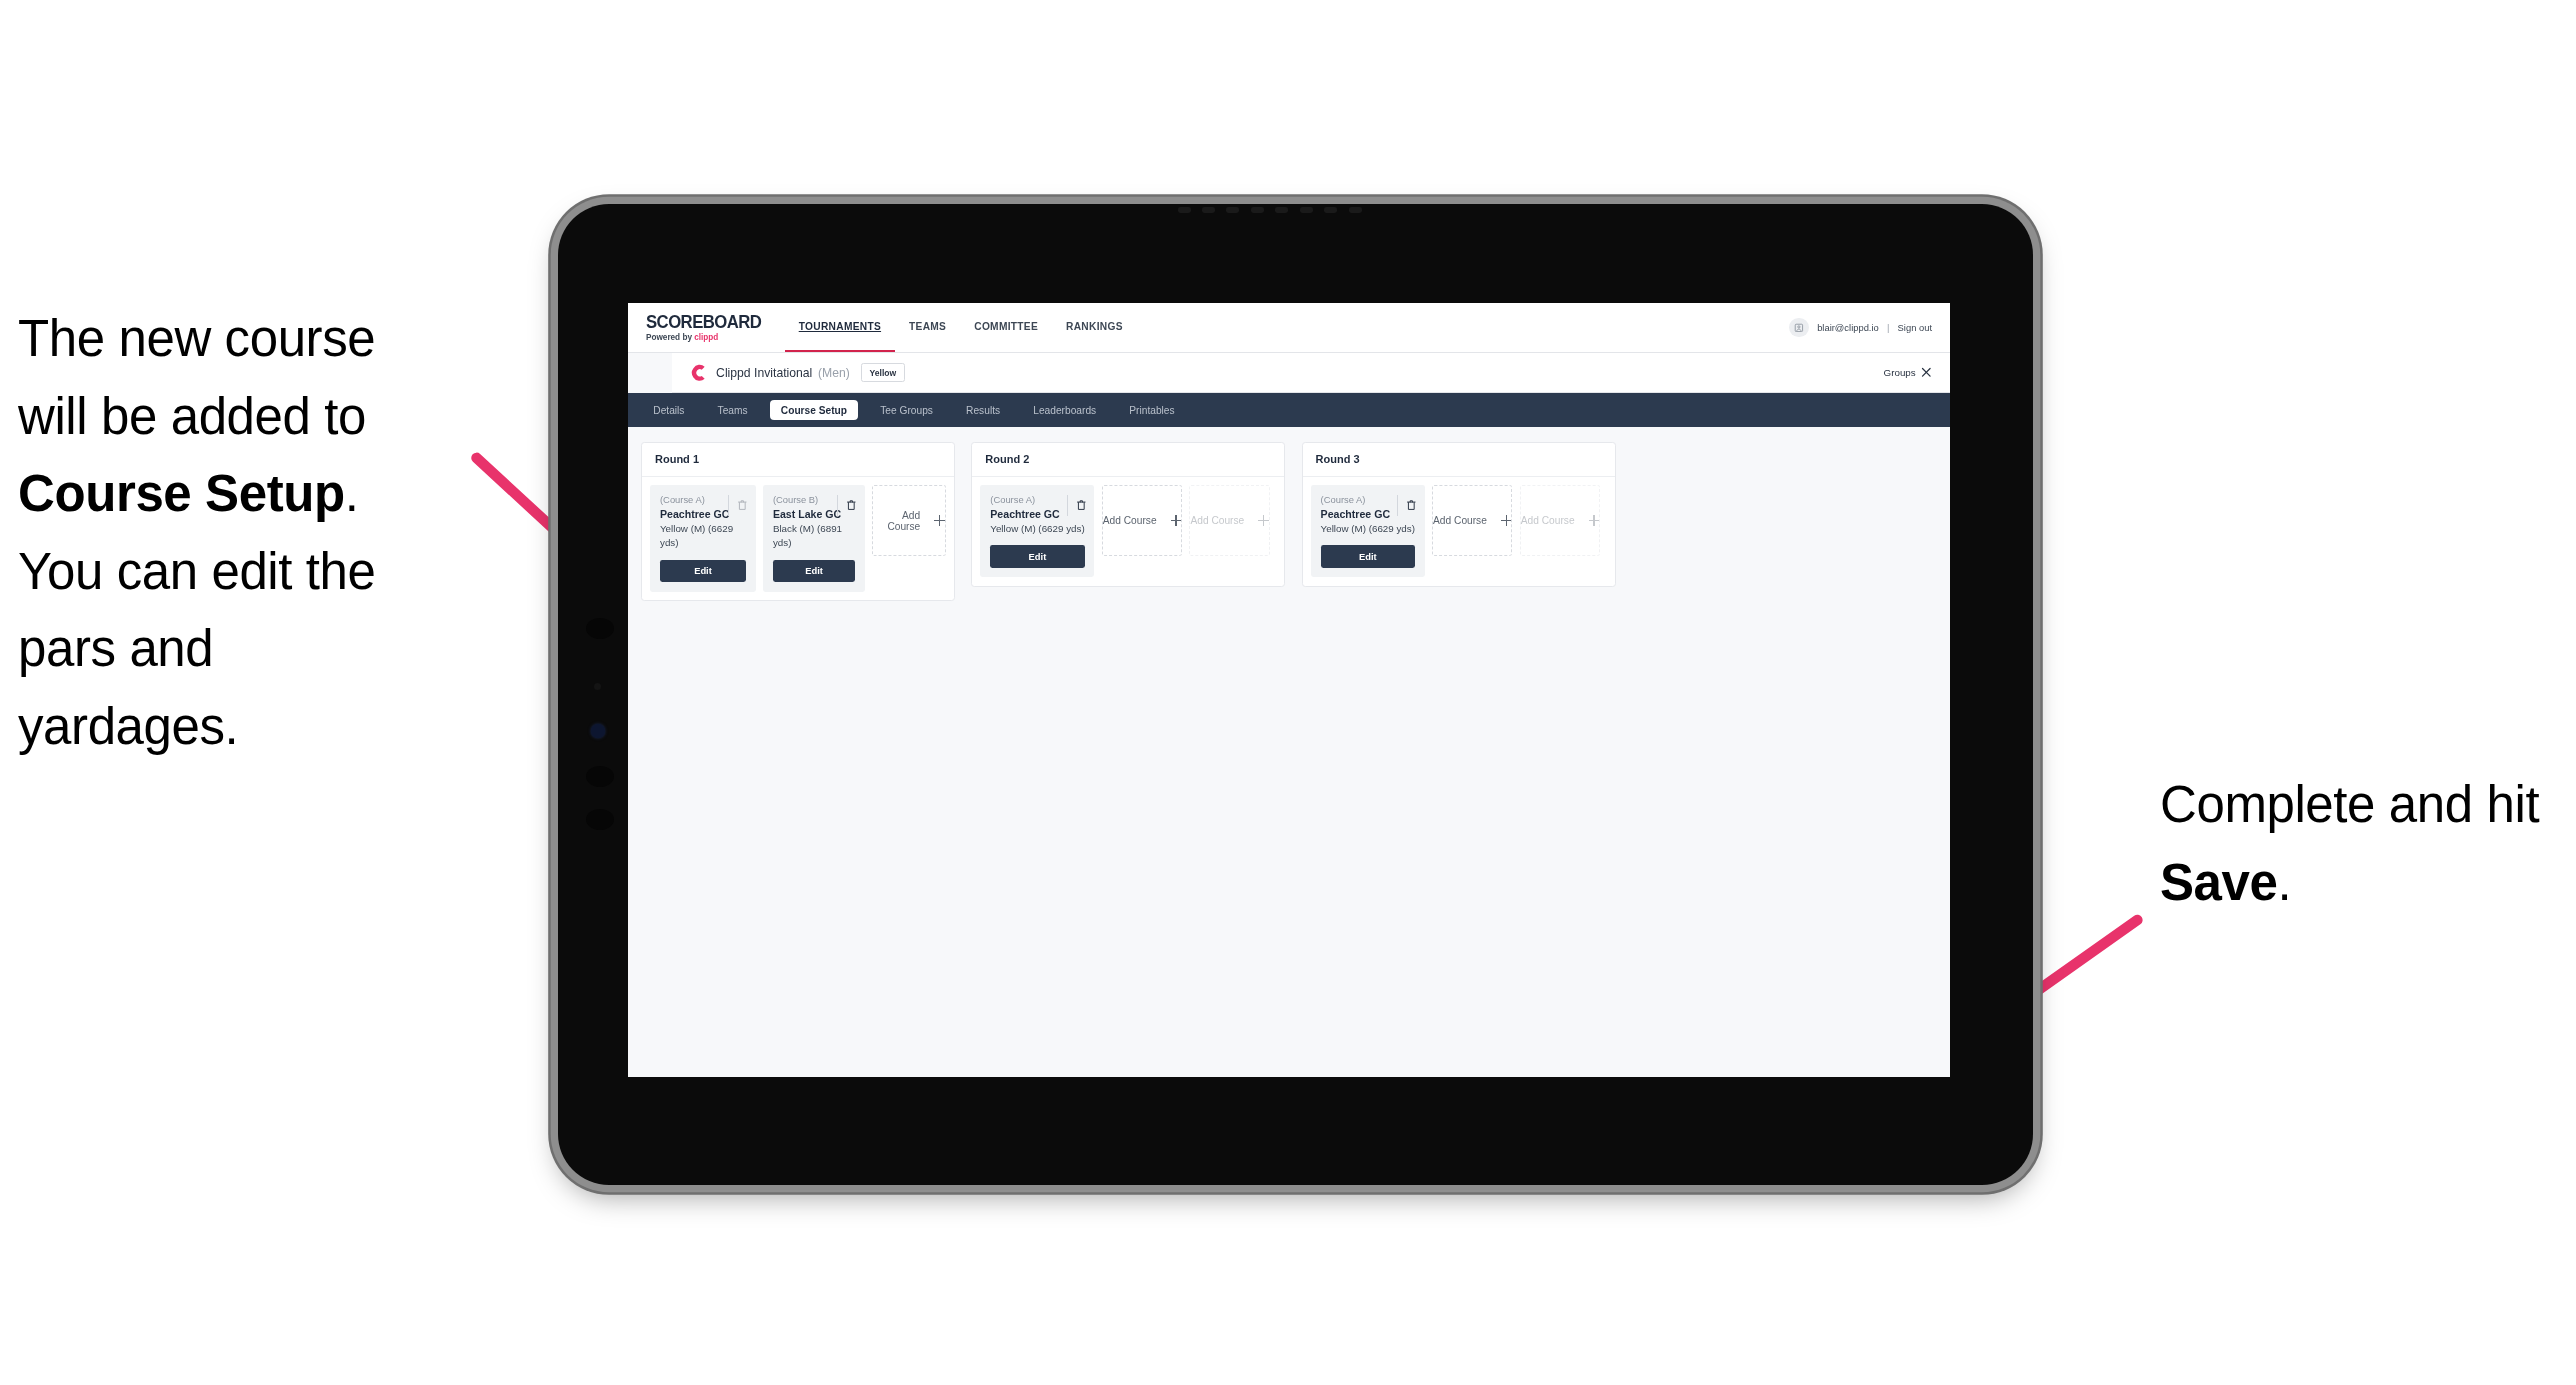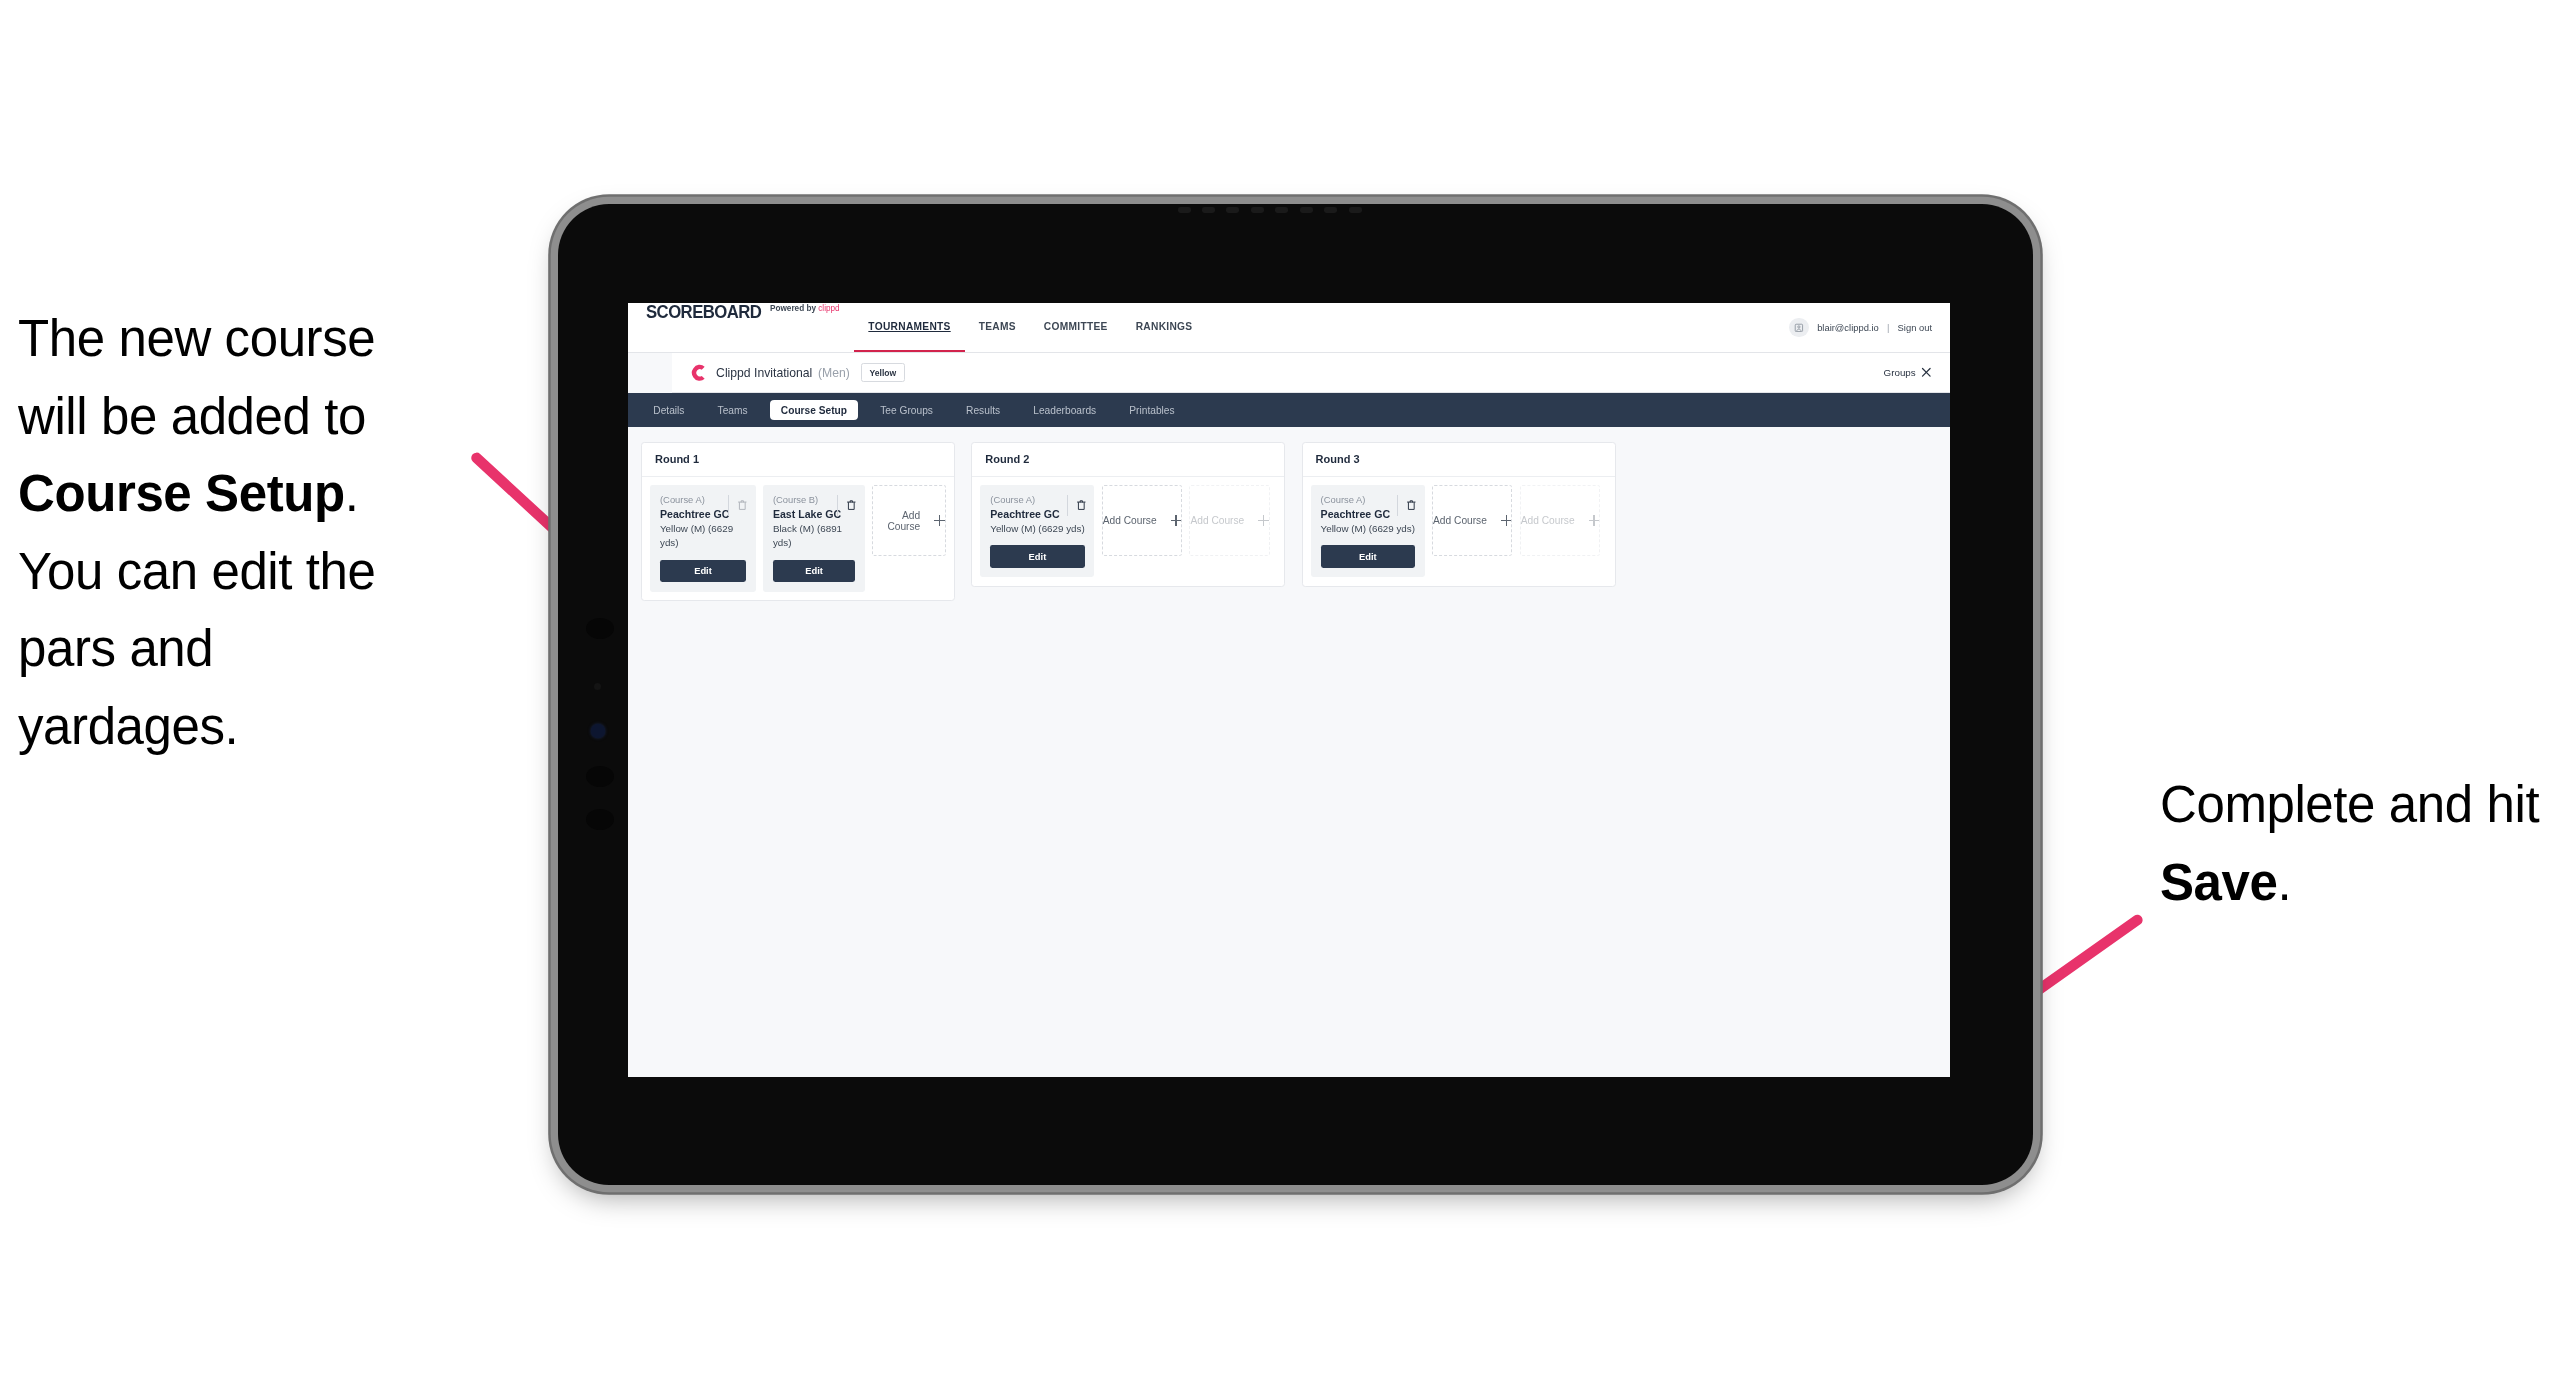--- a/index.html
+++ b/index.html
@@ -59,33 +59,33 @@
   }
 
   
   #topbar{
     height:49px;background:#ffffff;
     display:flex;align-items:stretch;
     border-bottom:0.8px solid #e3e5e9;
     position:relative;
   }
   #brand{
-    display:flex;flex-direction:row;justify-content:center;
+    display:flex;flex-direction:column;justify-content:center;
     padding:0 14.7px 0 18px;min-width:106px;
   }
   #brand-title{
     font-size:18px;font-weight:800;color:#1f2a3c;
     letter-spacing:-0.6px;line-height:1;
     font-family:"Liberation Sans", sans-serif;
     transform:scaleX(.93);transform-origin:left center;
   }
   #brand-sub{
     font-size:8.2px;color:#3d4754;margin-top:2.4px;line-height:1;font-weight:600;
   }
-  #brand-sub .clippd{color:#e8336b;font-weight:400;}
+  #brand-sub .clippd{color:#e8336b;font-weight:700;}
 
   #mainnav{display:flex;align-items:stretch;}
   .navitem{
     display:flex;align-items:center;
     padding:0 14px;
     font-size:10.2px;font-weight:600;color:#3d4754;
     letter-spacing:0.3px;
     border-bottom:2.4px solid transparent;
     cursor:pointer;
   }

